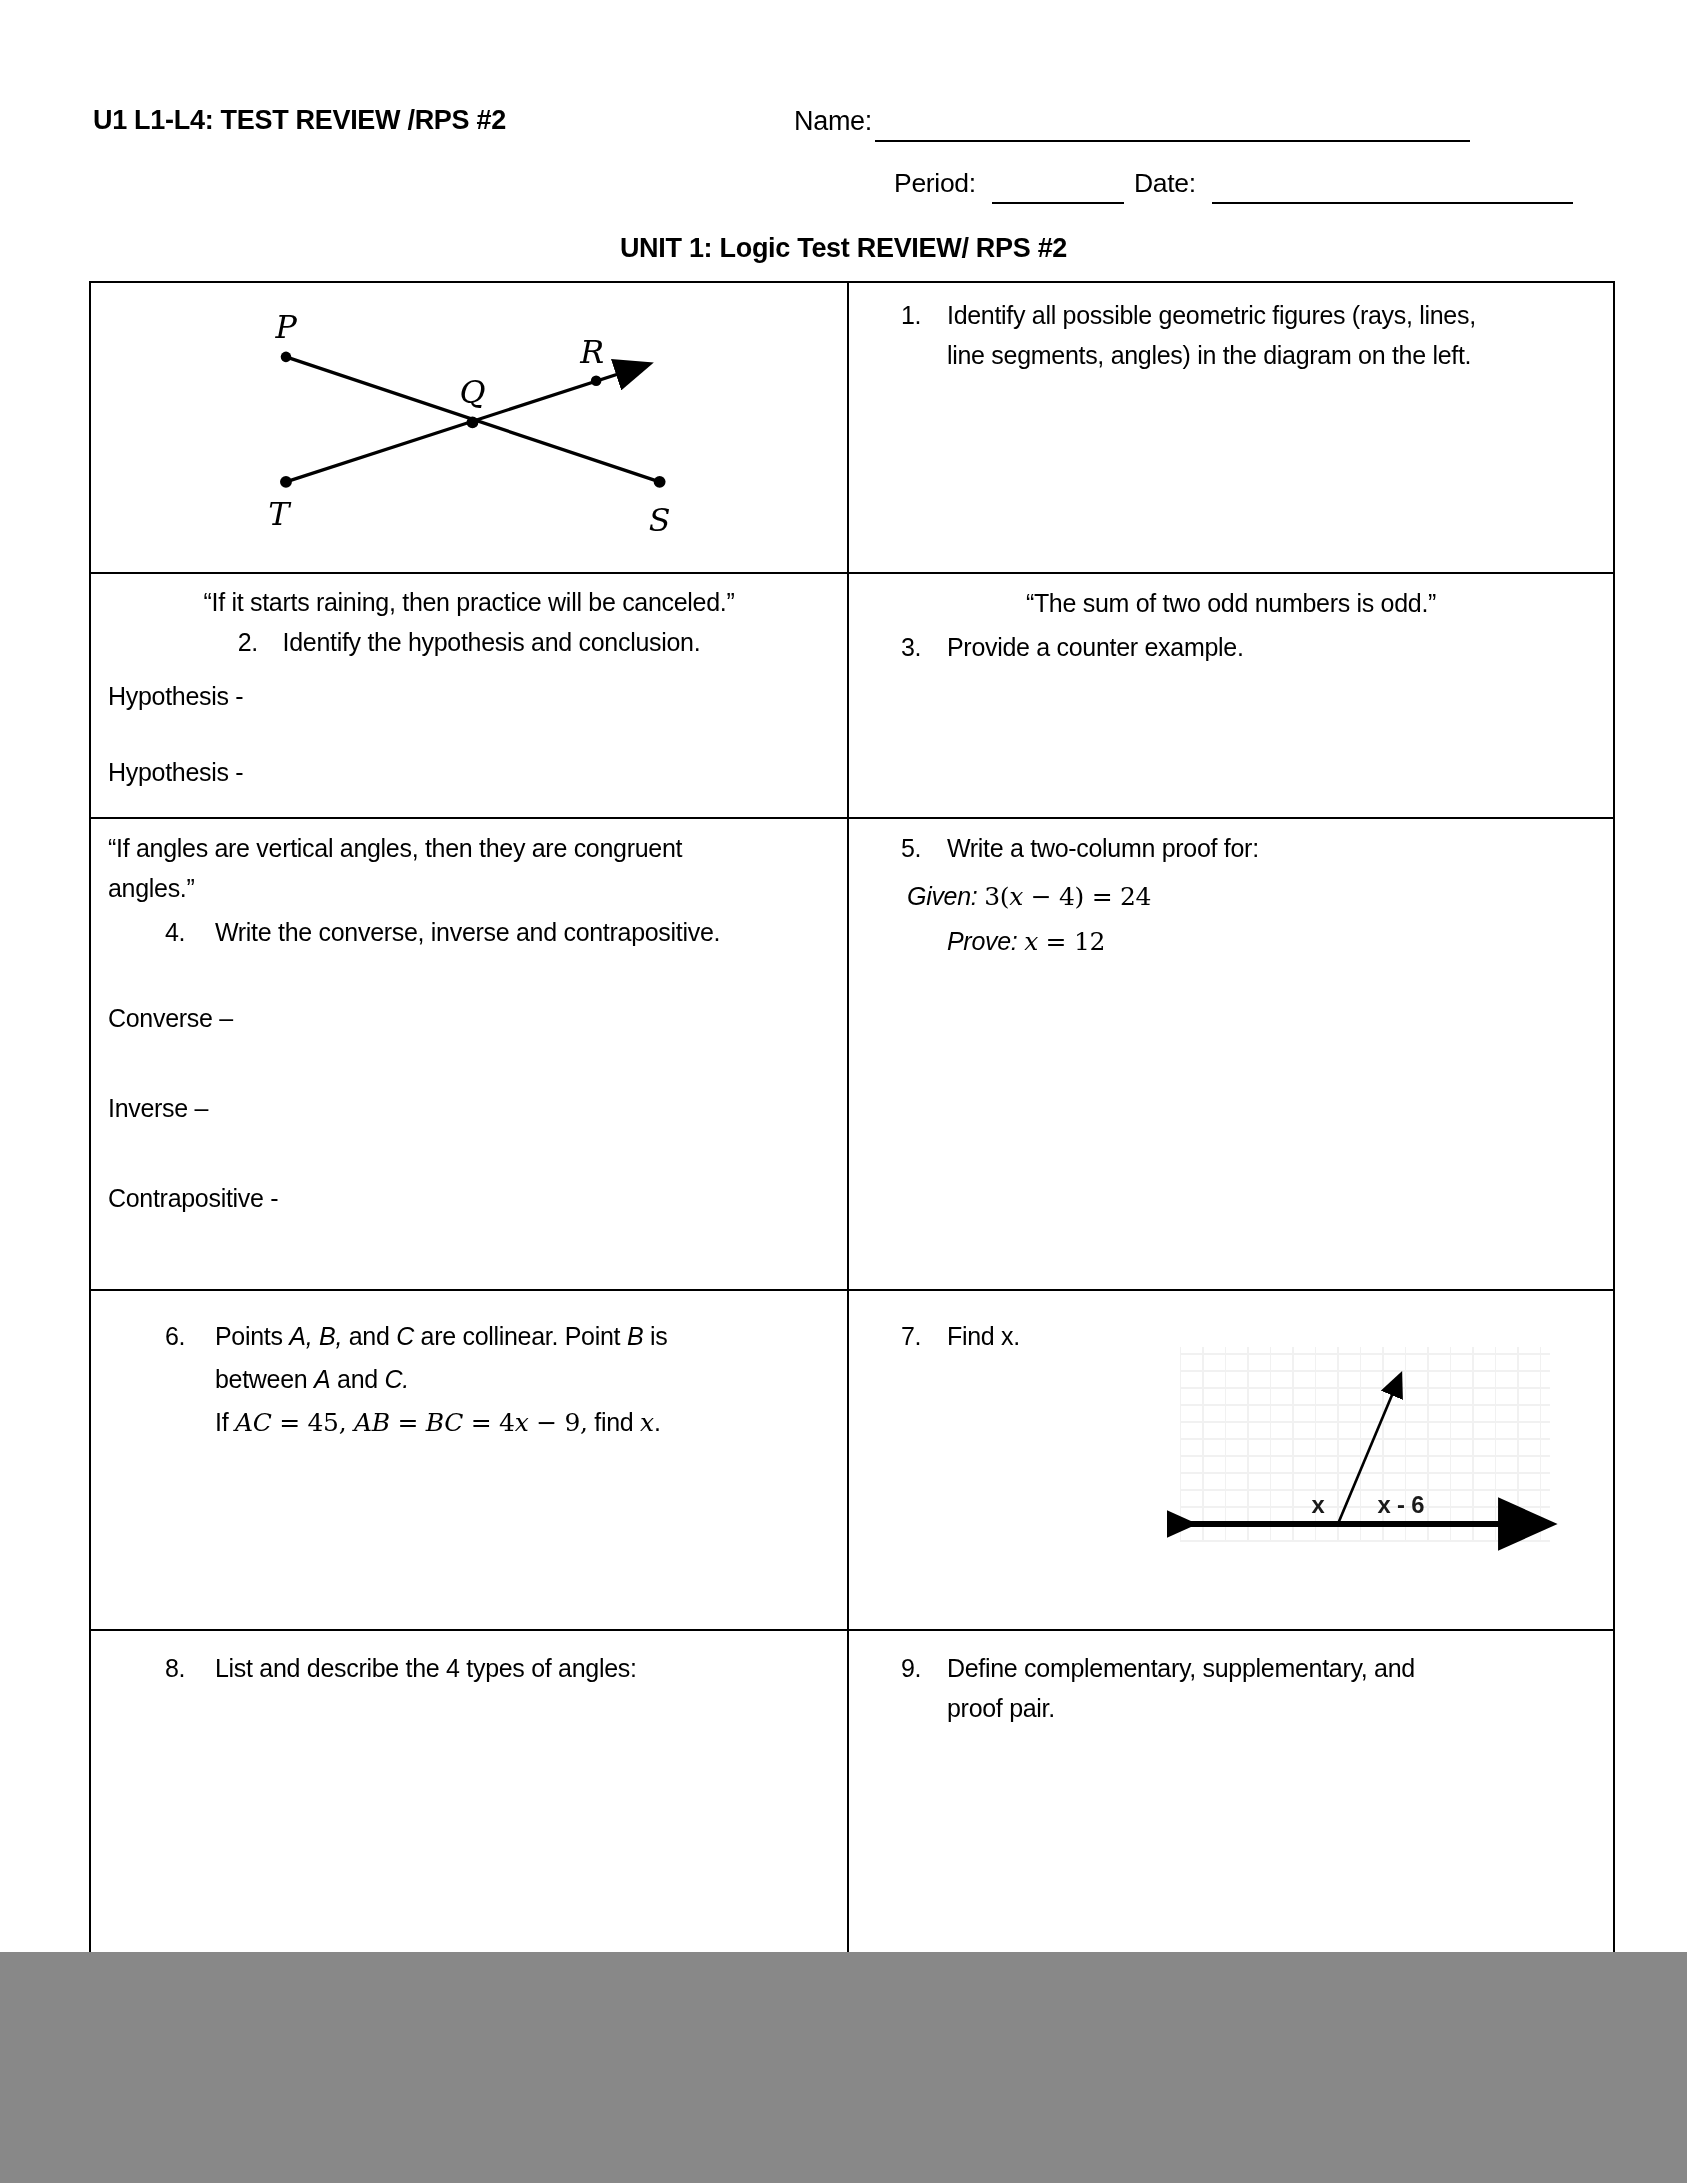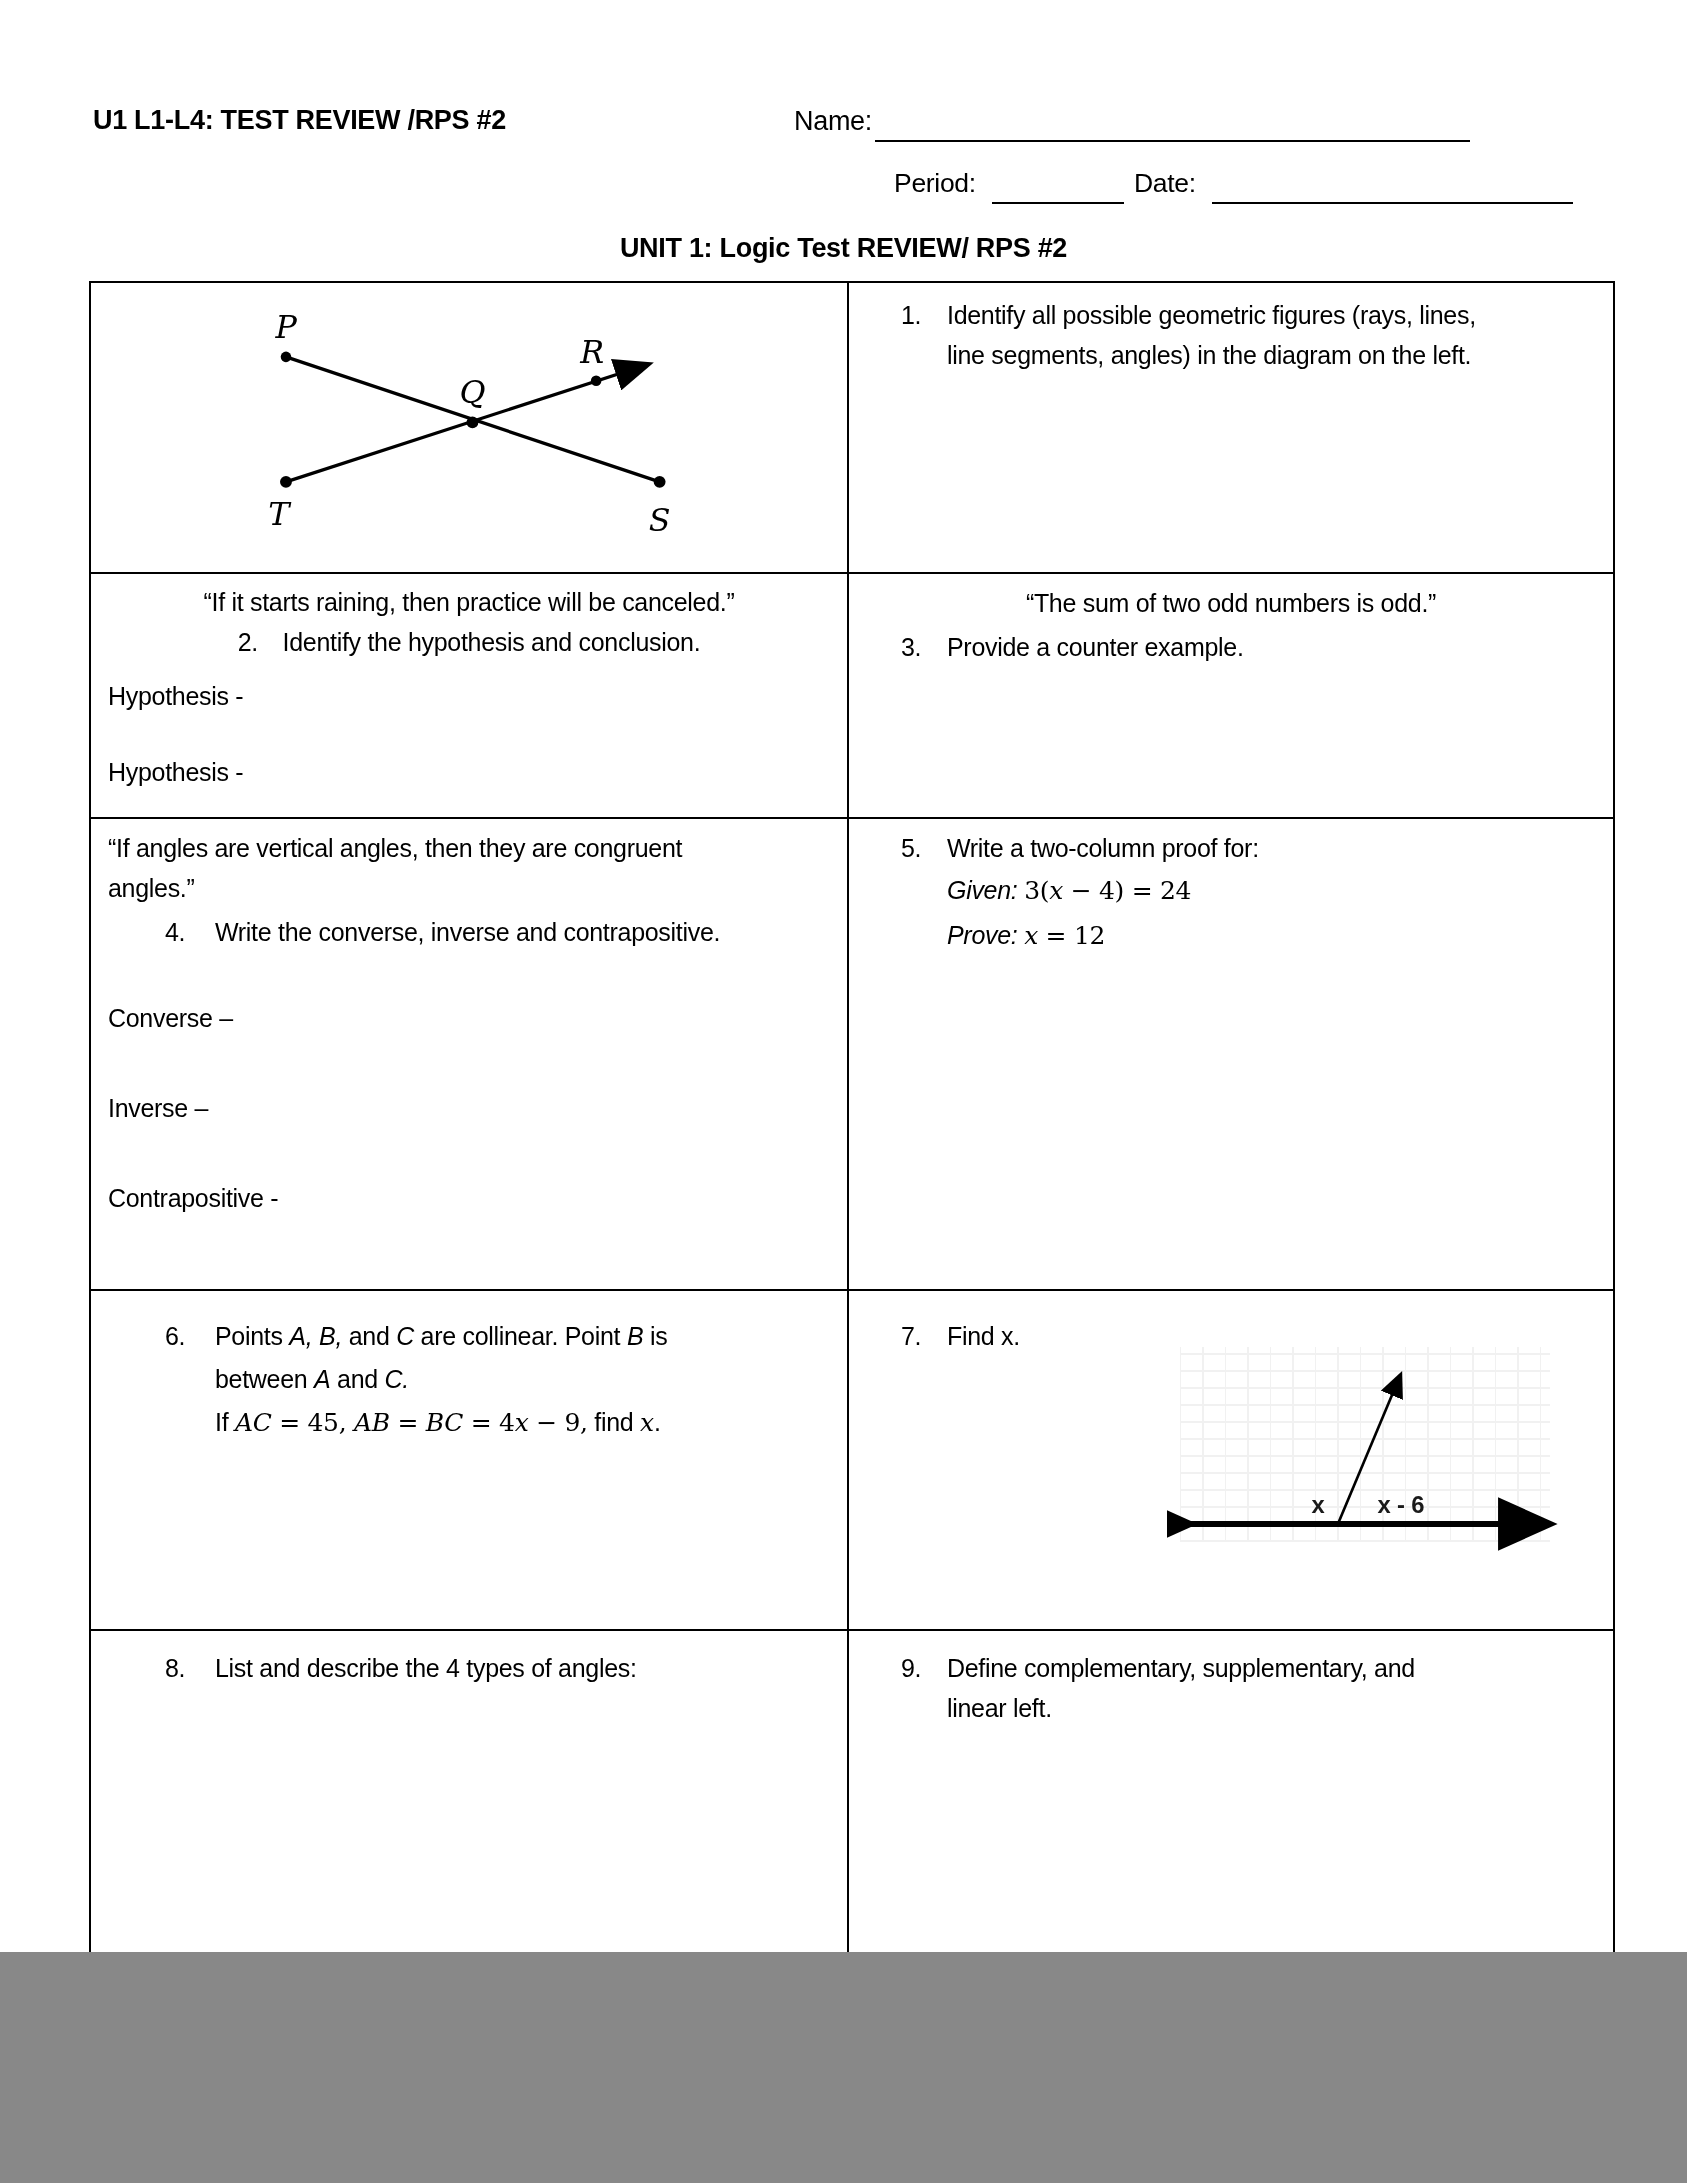--- a/index.html
+++ b/index.html
@@ -116,21 +116,21 @@
       <div class="pl26" style="margin-top:46px;">Converse –</div>
       <div class="pl26" style="margin-top:50px;">Inverse –</div>
       <div class="pl26" style="margin-top:50px;">Contrapositive -</div>
     </div>
 
     <div class="cell c2 r3">
       <div class="qitem" style="padding-top:9.3px;">
         <span class="qnum">5.</span>
         <span>Write a two-column proof for:</span>
       </div>
-      <div style="padding-left:98px;margin-top:2px;">
+      <div style="padding-left:58px;margin-top:8px;">
         <span class="it">Given:</span>
         <span class="mser">3(</span><span class="mvar">x</span><span class="mser"> − 4) = 24</span>
       </div>
       <div style="padding-left:98px;margin-top:3.3px;">
         <span class="it">Prove:</span>
         <span class="mvar">x</span><span class="mser"> = 12</span>
       </div>
     </div>
 
     <div class="cell c1 r4">
@@ -166,19 +166,19 @@
     <div class="cell c1 r5">
       <div class="qitem" style="padding-top:17px;">
         <span class="qnum">8.</span>
         <span>List and describe the 4 types of angles:</span>
       </div>
     </div>
 
     <div class="cell c2 r5">
       <div class="qitem" style="padding-top:17px;">
         <span class="qnum">9.</span>
-        <span><span>Define complementary, supplementary, and</span><br><span>linear left.</span></span>
+        <span><span>Define complementary, supplementary, and</span><br><span>proof pair.</span></span>
       </div>
     </div>
 
   </div>
 </div>
 
 
 </body></html>

